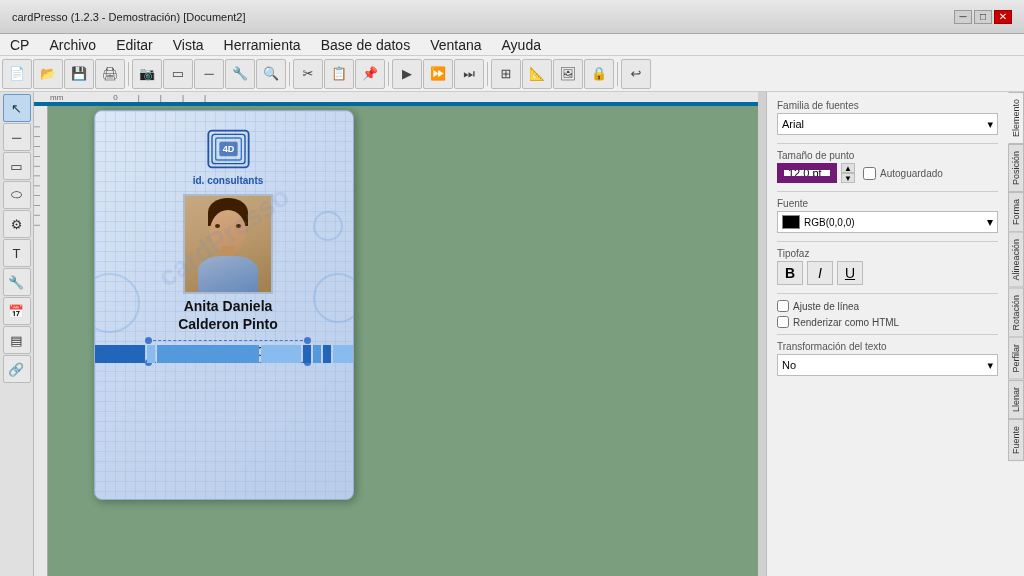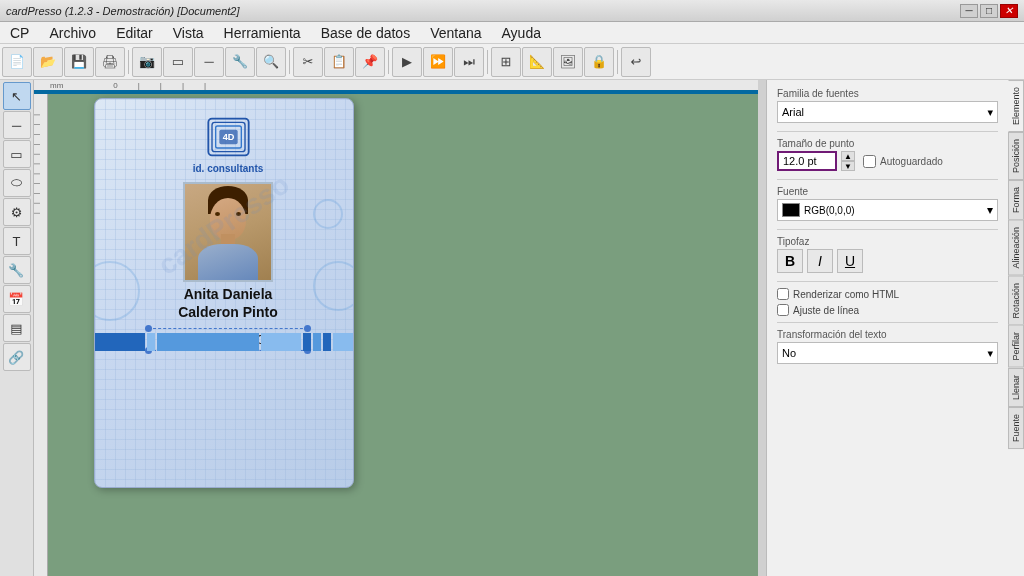--- a/index.html
+++ b/index.html
@@ -1,23 +1,23 @@
 <!DOCTYPE html>
 <html><head>
   <meta charset="utf-8">
   <style>
     * { box-sizing: border-box; margin: 0; padding: 0; }
     body { width: 1024px; height: 576px; overflow: hidden; font-family: 'Segoe UI', Tahoma, sans-serif; font-size: 12px; background: #d0d0d0; }
 
     
     #titlebar {
-      width: 100%; height: 22px; background: linear-gradient(to bottom, #e8e8e8, #d0d0d0);
+      width: 100%; height: 34px; background: linear-gradient(to bottom, #e8e8e8, #d0d0d0);
       display: flex; align-items: center; justify-content: space-between;
-      border-bottom: 1px solid #aaa; padding: 0 6px;
-      font-size: 11px; color: #222; font-style: italic;
+      border-bottom: 1px solid #aaa; padding: 0 12px;
+      font-size: 11px; color: #222;
     }
     #titlebar .winbtns { display: flex; gap: 2px; }
     #titlebar .winbtn {
       width: 18px; height: 14px; border: 1px solid #999; display: flex; align-items: center; justify-content: center;
       font-size: 10px; cursor: pointer; background: #d0d0d0;
     }
     #titlebar .winbtn.close { background: #cc0000; color: white; border-color: #990000; }
 
     
     #menubar {
@@ -216,21 +216,21 @@
       border: 1px solid #bbb; background: white;
       padding: 0 4px; display: flex; align-items: center;
       justify-content: space-between; cursor: pointer;
     }
 
     .panel-input-row {
       display: flex; align-items: center; gap: 4px;
     }
 
     .panel-input {
-      width: 55px; height: 20px; border: 2px solid #701a75; background: white;
+      width: 55px; height: 20px; border: 7px solid #701a75; background: white;
       font-size: 11px; padding: 0 4px;
     }
 
     .panel-spinner {
       display: flex; flex-direction: column;
     }
     .spinner-btn {
       width: 14px; height: 10px; background: #e0e0e0; border: 1px solid #bbb;
       display: flex; align-items: center; justify-content: center; font-size: 8px; cursor: pointer;
     }
@@ -479,25 +479,25 @@
           <div class="fmt-btn" style="font-weight:bold;">B</div>
           <div class="fmt-btn" style="font-style:italic;">I</div>
           <div class="fmt-btn" style="text-decoration:underline;">U</div>
         </div>
       </div>
 
       <div class="divider"></div>
 
       <div class="checkbox-row">
         <input type="checkbox" style="">
-        <span style="font-size:10px; color:#444;">Renderizar como HTML</span>
+        <span style="font-size:10px; color:#444;">Ajuste de línea</span>
       </div>
       <div class="checkbox-row">
         <input type="checkbox" style="">
-        <span style="font-size:10px; color:#444;">Ajuste de línea</span>
+        <span style="font-size:10px; color:#444;">Renderizar como HTML</span>
       </div>
 
       <div class="divider"></div>
 
       <div class="panel-row">
         <div class="panel-label">Transformación del texto</div>
         <div class="panel-select">
           <span>No</span>
           <span>▾</span>
         </div>

